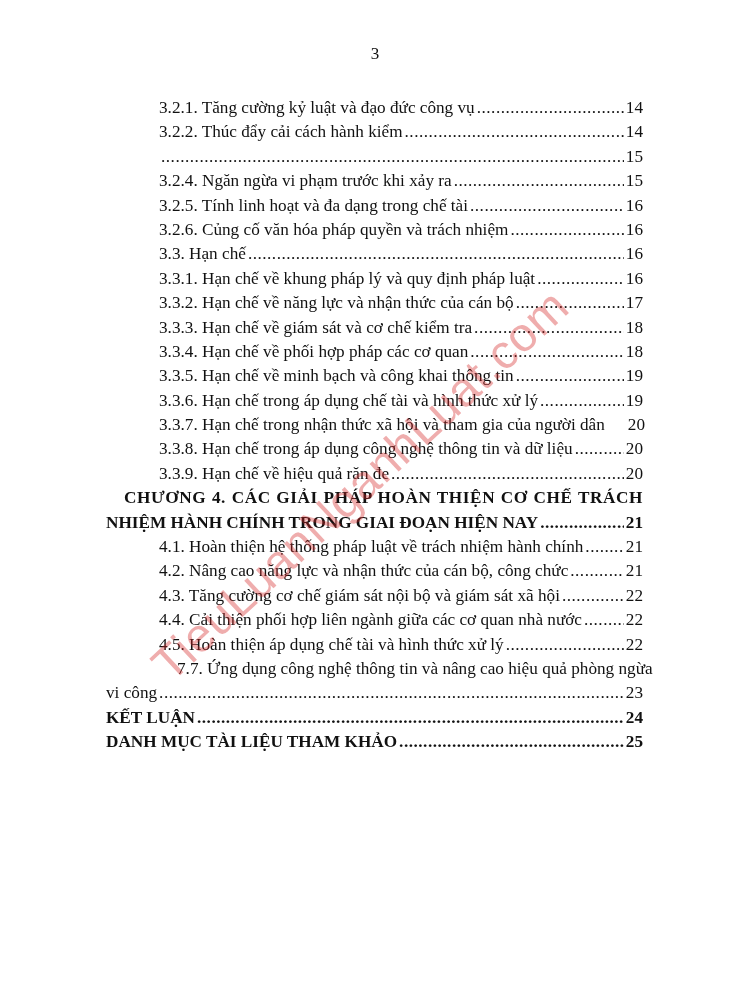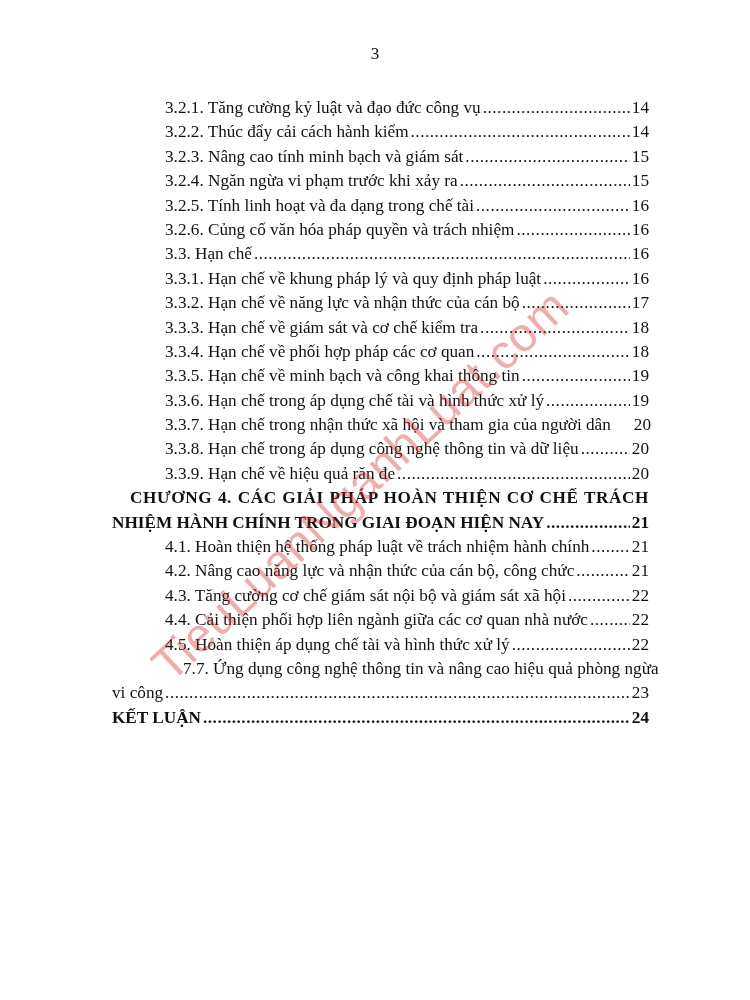--- a/index.html
+++ b/index.html
@@ -1,20 +1,20 @@
 <!DOCTYPE html>
 <html><head>
 <meta charset="utf-8">
 <style>
   html, body { margin: 0; padding: 0; background: #ffffff; }
   body { width: 750px; height: 1000px; position: relative; overflow: hidden;
          font-family: "Liberation Serif", "DejaVu Serif", serif; color: #111; }
   .page-number { position: absolute; top: 44px; left: 0; width: 750px; text-align: center;
                  font-size: 17px; }
-  .toc { position: absolute; top: 96px; left: 112px; width: 537px; }
+  .toc { position: absolute; top: 96px; left: 106px; width: 537px; }
   .row { display: flex; align-items: baseline; height: 24.4px; font-size: 17.2px;
          line-height: 24.4px; white-space: nowrap; }
   .row.sub { padding-left: 53px; }
   .row .label { flex: 0 0 auto; }
   .row .dots { flex: 1 1 auto; overflow: hidden; margin: 0 2px; letter-spacing: 0.5px; }
   .row .dots::before { content: "......................................................................................................................................................................................................................"; }
   .row .page { flex: 0 0 auto; }
   .row.bold { font-weight: bold; }
   .row.justify .label { flex: 1 1 auto; text-align: justify; text-align-last: justify; margin-left: 18px; }
   .row.nodots .label { margin-right: 23px; }
@@ -34,21 +34,20 @@
       <span class="label">3.2.1. Tăng cường kỷ luật và đạo đức công vụ</span>
       <span class="dots"></span>
       <span class="page">14</span>
     </div>
   <div class="row sub">
       <span class="label">3.2.2. Thúc đẩy cải cách hành kiểm</span>
       <span class="dots"></span>
       <span class="page">14</span>
     </div>
   <div class="row sub">
-      <span class="label">3.2.3. Nâng cao tính minh bạch và giám sát</span>
       <span class="dots"></span>
       <span class="page">15</span>
     </div>
   <div class="row sub">
       <span class="label">3.2.4. Ngăn ngừa vi phạm trước khi xảy ra</span>
       <span class="dots"></span>
       <span class="page">15</span>
     </div>
   <div class="row sub">
       <span class="label">3.2.5. Tính linh hoạt và đa dạng trong chế tài</span>
@@ -148,15 +147,20 @@
   <div class="row">
       <span class="label">vi công</span>
       <span class="dots"></span>
       <span class="page">23</span>
     </div>
   <div class="row bold">
       <span class="label">KẾT LUẬN</span>
       <span class="dots"></span>
       <span class="page">24</span>
     </div>
+  <div class="row bold">
+      <span class="label">DANH MỤC TÀI LIỆU THAM KHẢO</span>
+      <span class="dots"></span>
+      <span class="page">25</span>
+    </div>
 </div>
 
 <div class="watermark">TieuLuanNganhLuat.com</div>
 
 </body></html>

